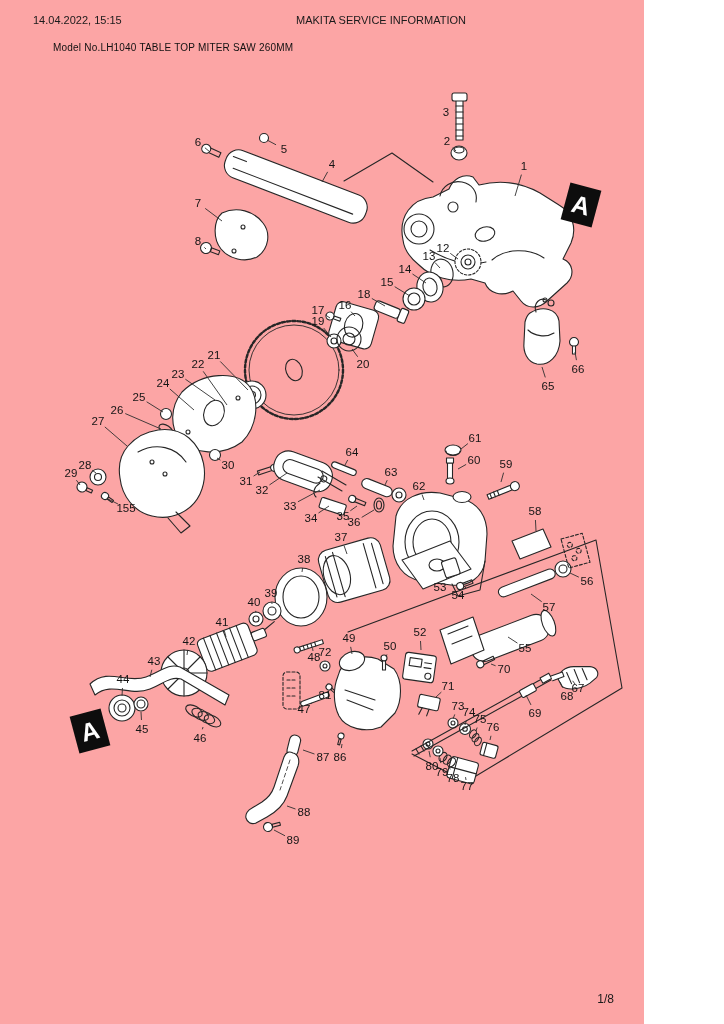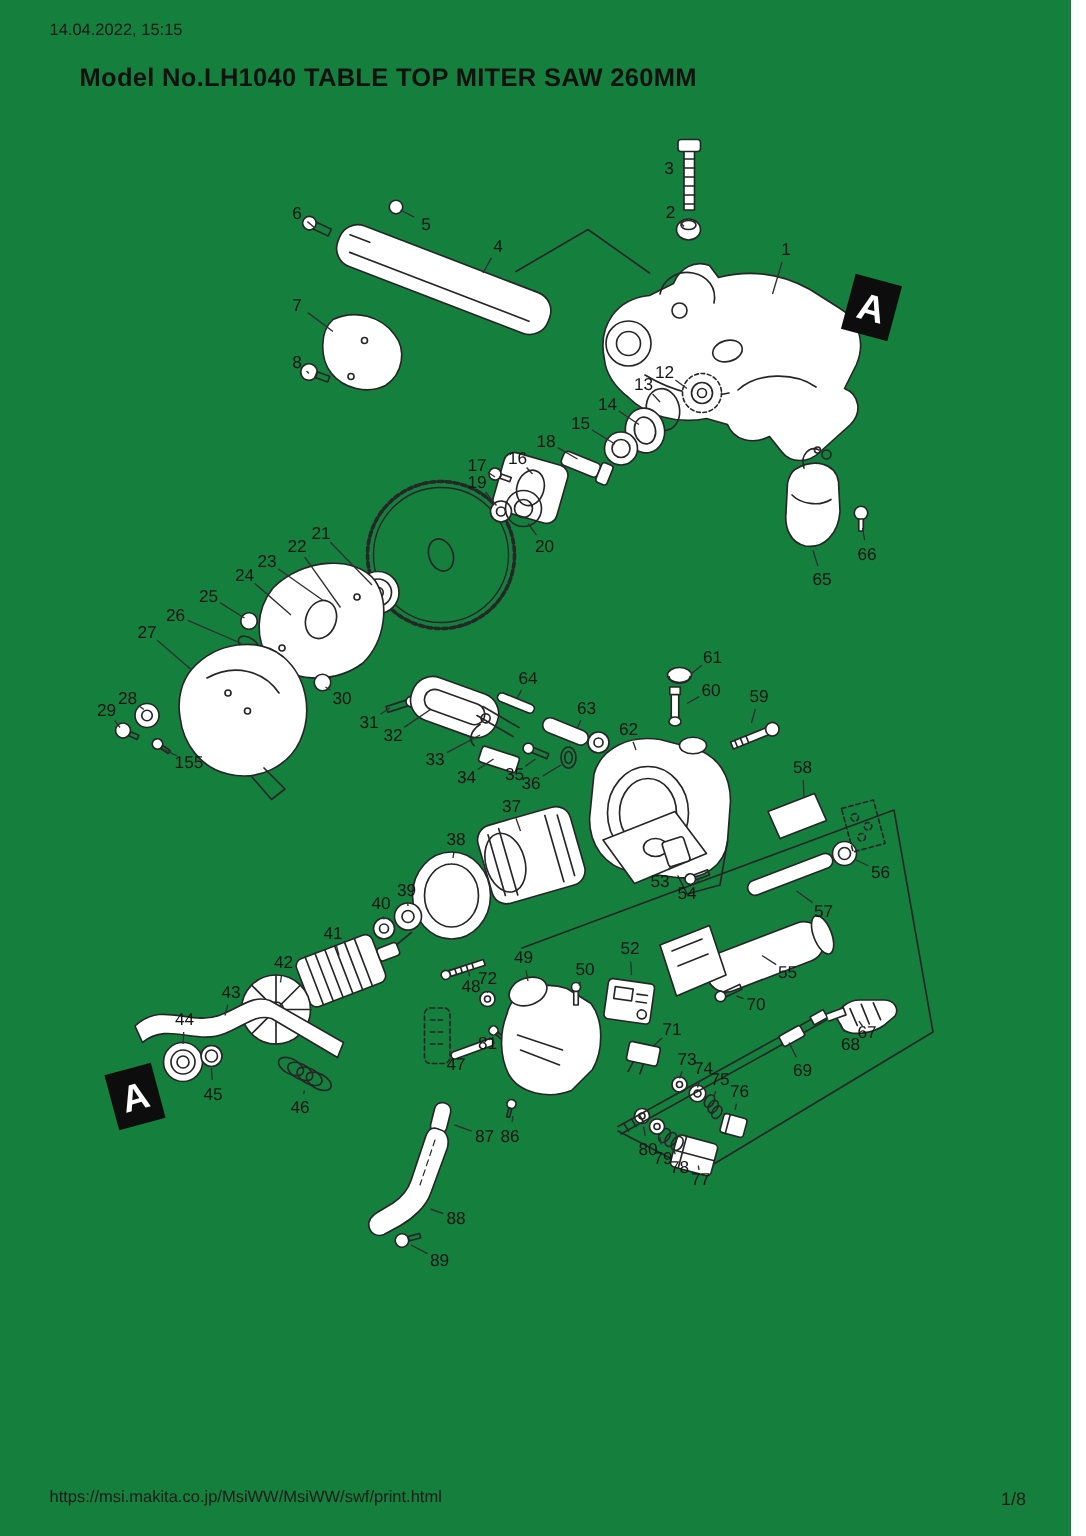--- a/index.html
+++ b/index.html
@@ -1,32 +1,33 @@
 <!DOCTYPE html>
 <html><head>
 <meta charset="utf-8">
 <style>
   html,body{margin:0;padding:0;background:#ffffff;}
-  .page{position:relative;width:714px;height:1024px;background:#15803d;overflow:hidden;
+  .page{position:relative;width:644px;height:1024px;background:#fca5a5;overflow:hidden;
         font-family:"Liberation Sans",sans-serif;color:#1a1a1a;}
   .print-date{position:absolute;left:33px;top:14px;font-size:11px;color:#1a1a1a;}
   .header-center{position:absolute;left:118px;right:0;top:14px;text-align:center;font-size:11px;color:#1a1a1a;}
-  .doc-title{position:absolute;left:53px;top:42px;font-size:17px;font-weight:bold;letter-spacing:.2px;color:#111;}
+  .doc-title{position:absolute;left:53px;top:42px;font-size:10px;font-weight:normal;letter-spacing:.2px;color:#111;}
   .footer-url{position:absolute;left:33px;top:992px;font-size:11px;color:#1a1a1a;}
   .page-number{position:absolute;right:30px;top:992px;font-size:12px;color:#1a1a1a;}
   svg.diagram{position:absolute;left:0;top:0;}
   .labels text{font-family:"Liberation Sans",sans-serif;font-size:11.5px;fill:#151515;text-anchor:middle;}
   .labels line{stroke:#2f2f2f;stroke-width:0.9;}
   .marker-letter{font-family:"Liberation Sans",sans-serif;font-size:25px;font-weight:bold;}
 </style>
 </head>
 <body>
 
 <div class="page">
   <div class="print-date">14.04.2022, 15:15</div>
+  <div class="header-center">MAKITA SERVICE INFORMATION</div>
   <div class="doc-title">Model No.LH1040 TABLE TOP MITER SAW 260MM</div>
 
   <svg class="diagram" width="724" height="1024" viewBox="0 0 724 1024">
 
     <g stroke="#262626" fill="none" stroke-width="1.1" stroke-linejoin="round" stroke-linecap="round">
 
       <g>
         <path d="M344,181 L392,153 L433,182"></path>
         <path d="M348,632 L596,540 L622,688 L466,782 L412,754"></path>
       </g>
@@ -552,15 +553,14 @@
           <rect x="-16" y="-19" width="32" height="38" fill="#0d0d0d"></rect>
           <text class="marker-letter" y="9" text-anchor="middle" fill="#ffffff">A</text>
         </g>
         <g transform="translate(90 731) rotate(-15)">
           <rect x="-16" y="-19" width="32" height="38" fill="#0d0d0d"></rect>
           <text class="marker-letter" y="9" text-anchor="middle" fill="#ffffff">A</text>
         </g>
       </g>
   </svg>
 
-  <div class="footer-url">https://msi.makita.co.jp/MsiWW/MsiWW/swf/print.html</div>
   <div class="page-number">1/8</div>
 </div>
 
 </body></html>

